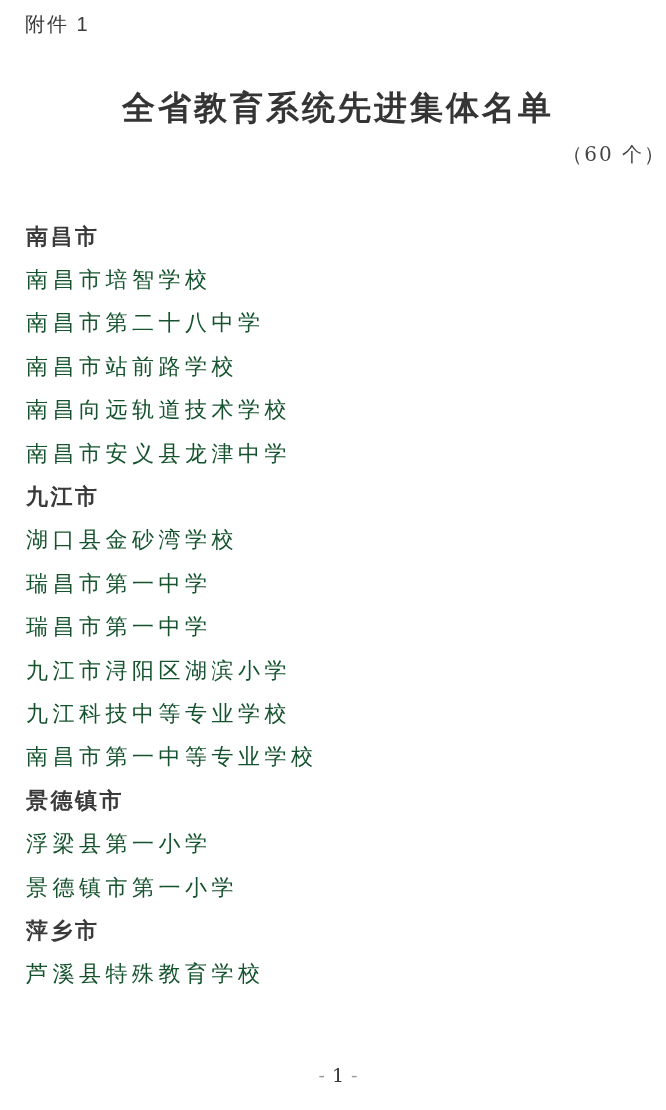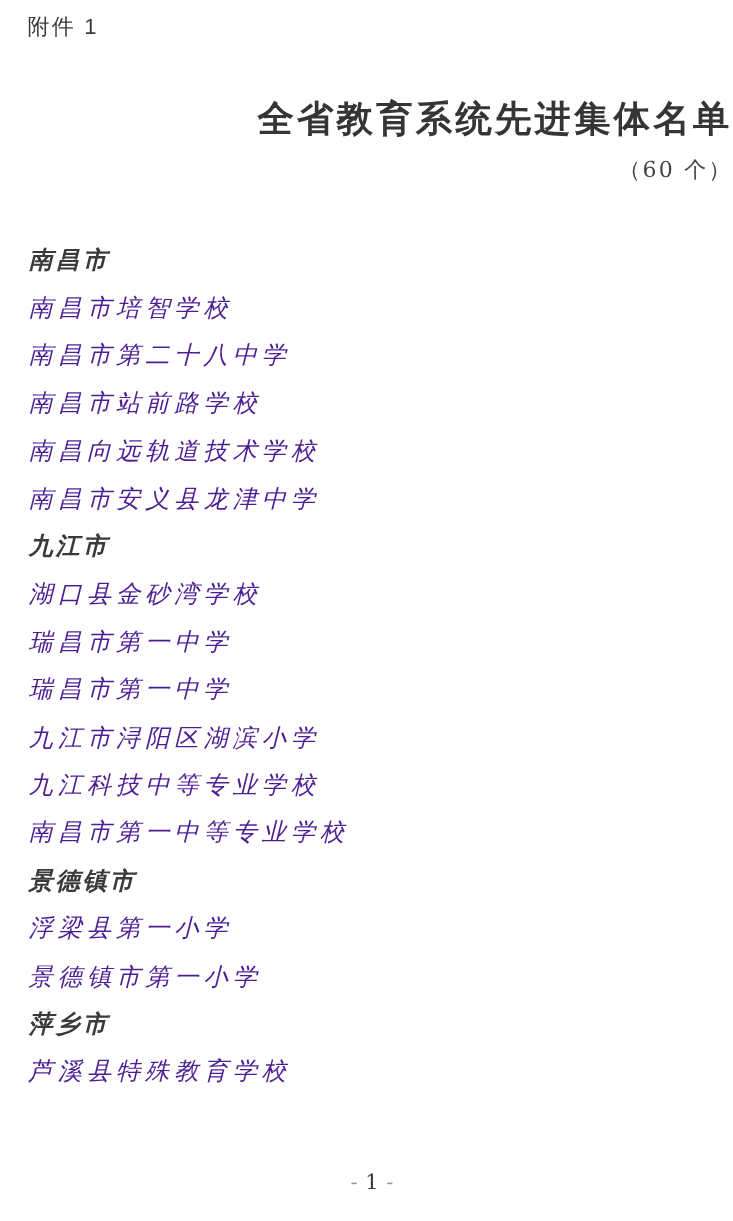--- a/index.html
+++ b/index.html
@@ -24,21 +24,21 @@
     font-size: 20px;
     letter-spacing: 2px;
     color: #3a3a3a;
   }
   .title {
     position: absolute;
     top: 86px;
     left: 10px;
     width: 656px;
     margin: 0;
-    text-align: right;
+    text-align: center;
     font-family: "DejaVu Serif", "Liberation Serif", serif;
     font-weight: bold;
     font-size: 33px;
     letter-spacing: 3px;
     color: #353535;
   }
   .subtitle {
     position: absolute;
     top: 141px;
     left: 10px;
@@ -47,41 +47,40 @@
     font-family: "DejaVu Serif", "Liberation Serif", serif;
     font-size: 20px;
     letter-spacing: 2px;
     color: #454545;
   }
   .list {
     position: absolute;
     top: 215px;
     left: 26px;
     right: 32px;
-    font-style: italic;
   }
   .line {
     height: 43.4px;
     display: flex;
     align-items: center;
     white-space: nowrap;
   }
   .city {
     font-family: "Liberation Sans", "DejaVu Sans", sans-serif;
     font-weight: 700;
     font-size: 22px;
     letter-spacing: 2.5px;
     color: #3a3a3a;
   }
   .school {
     font-family: "DejaVu Serif", "Liberation Serif", serif;
     font-weight: 400;
     font-size: 22px;
     letter-spacing: 4.5px;
-    color: #4c1d95;
+    color: #14532d;
   }
   .footer {
     position: absolute;
     top: 1064px;
     left: 10px;
     width: 656px;
     text-align: center;
     font-family: "DejaVu Serif", "Liberation Serif", serif;
     font-size: 19px;
     color: #3f3f3f;

